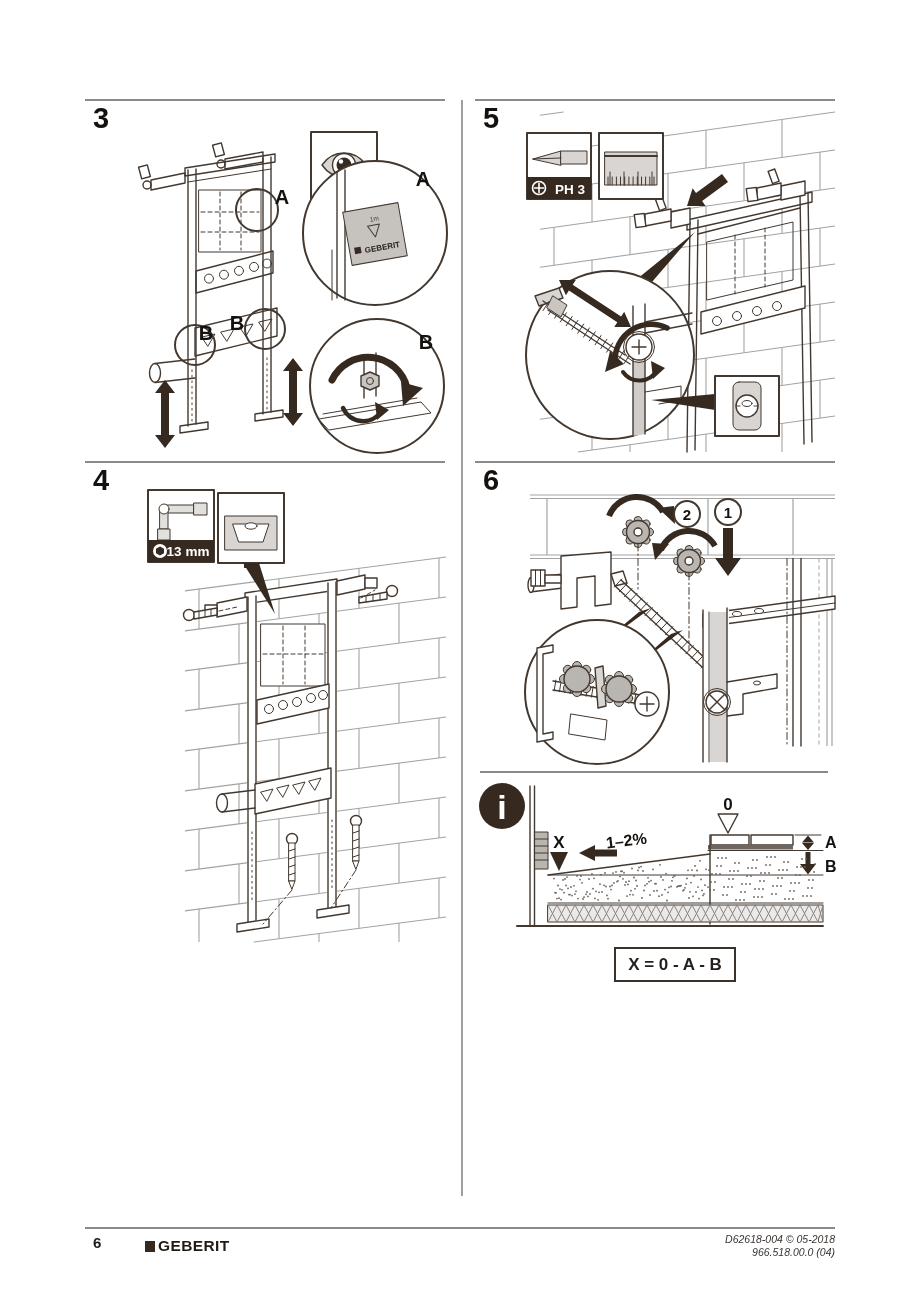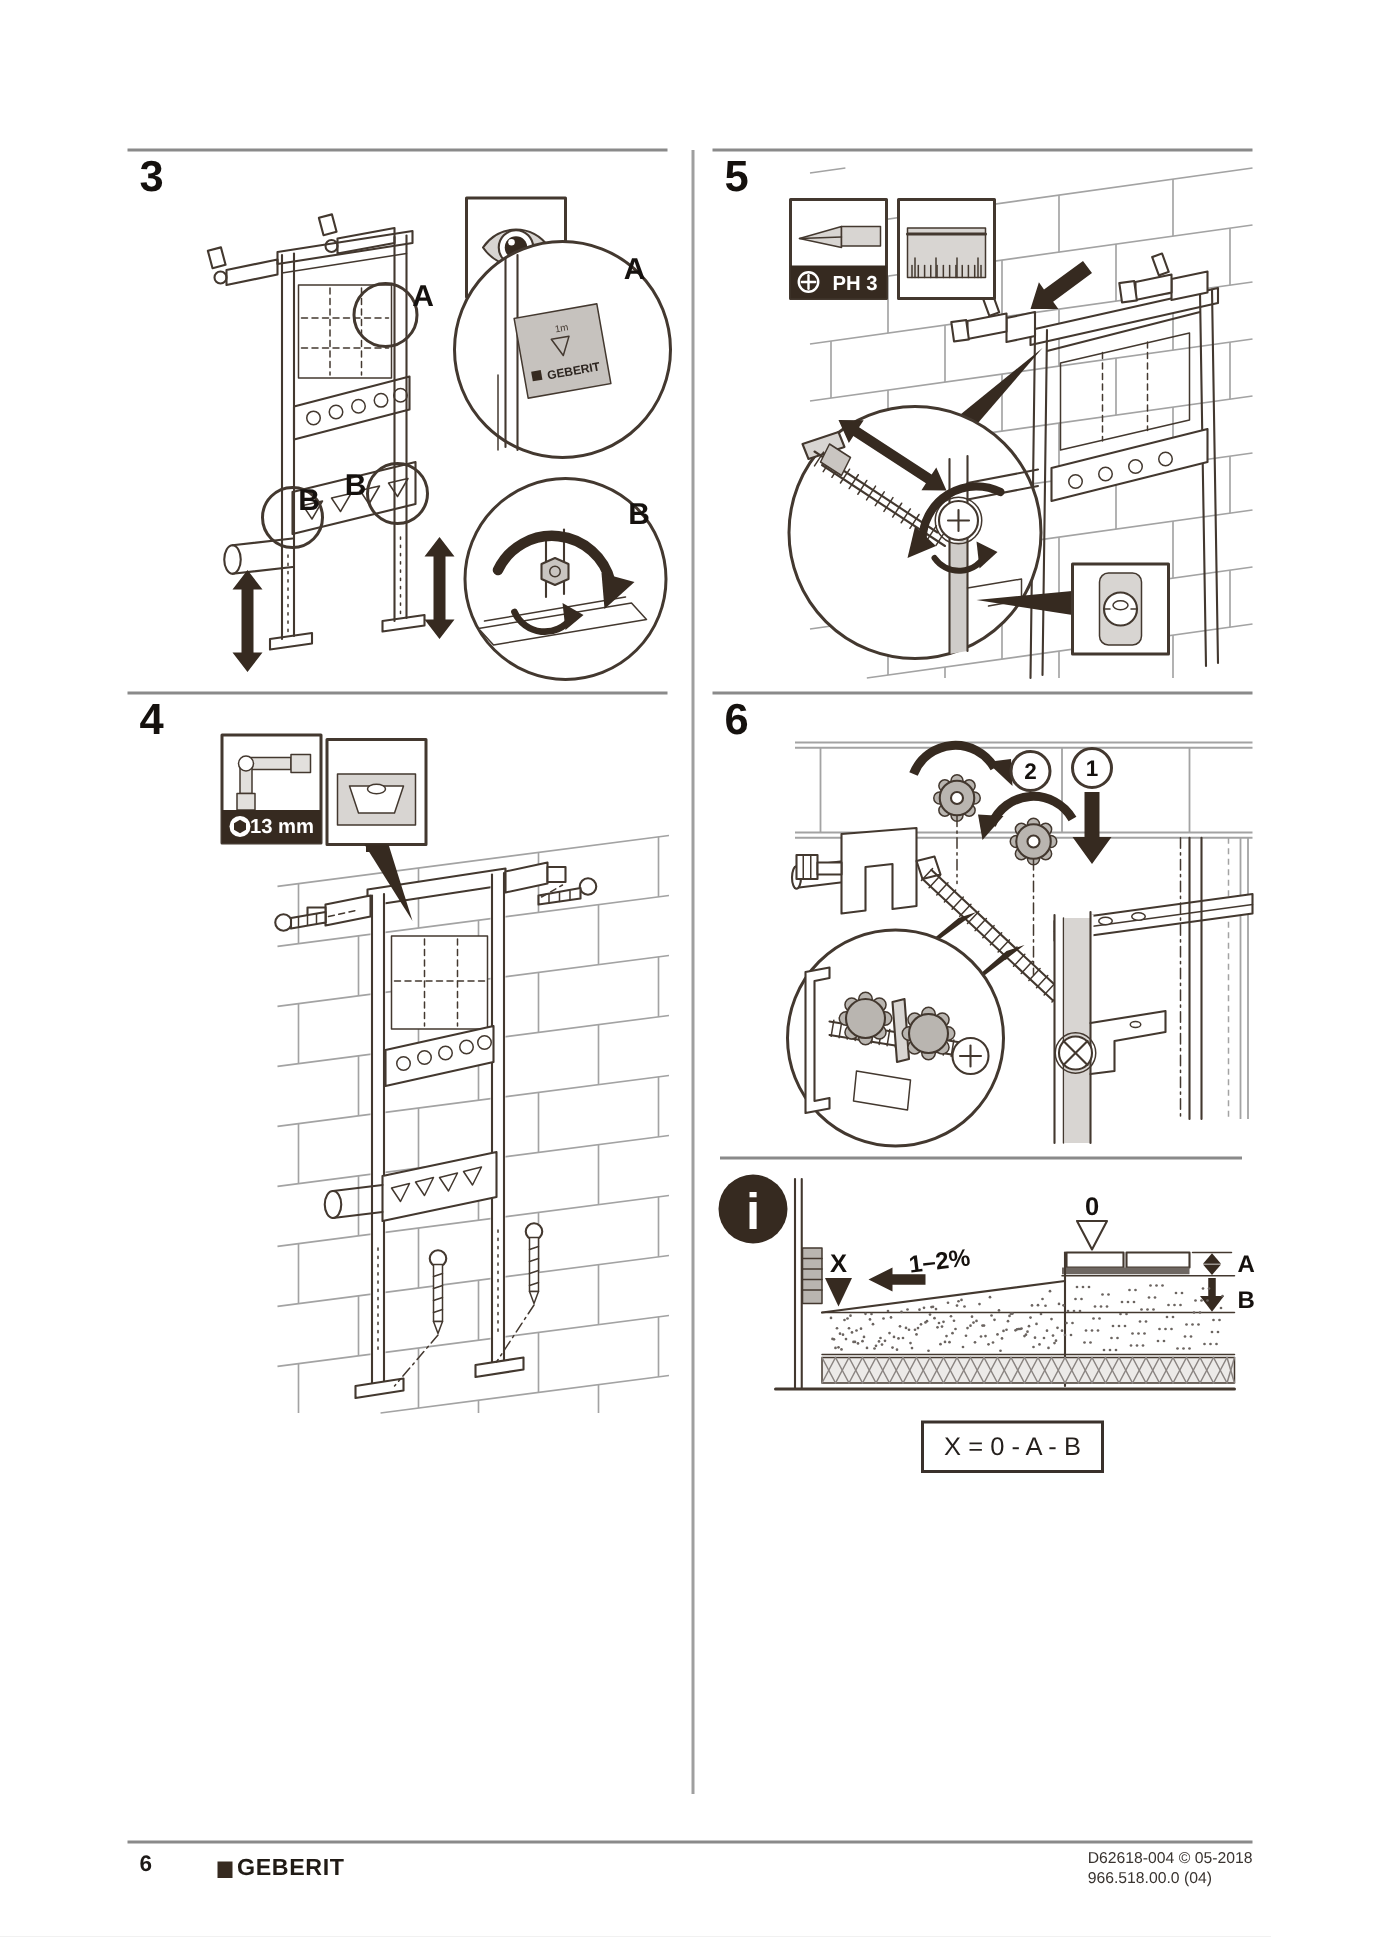--- a/index.html
+++ b/index.html
@@ -19,22 +19,22 @@
   .dd{stroke-dasharray:7,3,1.5,3;}
   .dots-line{stroke-dasharray:1.5,4;}
   text{font-family:"Liberation Sans",sans-serif;}
   .lbl{font-size:20px;font-weight:bold;fill:#15110e;stroke:none;}
   .lbl-sm{font-size:15px;font-weight:bold;fill:#15110e;stroke:none;}
   .lbl-info{font-size:16px;font-weight:bold;fill:#15110e;stroke:none;}
   .badge-t{font-size:13.5px;font-weight:bold;fill:#ffffff;stroke:none;}
   .stick-t{font-size:6.5px;fill:#43382f;stroke:none;}
   .stick-b{font-size:8px;font-weight:bold;fill:#2c241f;stroke:none;}
   .formula{position:absolute;border:2px solid #3a312b;background:#fff;display:flex;
-           align-items:center;justify-content:center;font-weight:normal;font-size:17px;color:#241f1c;}
-  .footer-codes{position:absolute;text-align:left;font-size:10.5px;line-height:12.5px;color:#3a3430;}
+           align-items:center;justify-content:center;font-weight:bold;font-size:17px;color:#241f1c;}
+  .footer-codes{position:absolute;text-align:right;font-size:10.5px;line-height:12.5px;color:#3a3430;font-style:italic;}
   .logo{position:absolute;display:flex;align-items:center;gap:3px;}
   .logo-sq{display:inline-block;width:10px;height:11px;background:#362a20;}
   .logo-t{font-size:15.5px;font-weight:bold;letter-spacing:.4px;color:#211b16;}
 </style>
 </head>
 <body>
 
 <div class="page">
 
   <div class="rule" style="left:85px;top:99px;width:360px"></div>

